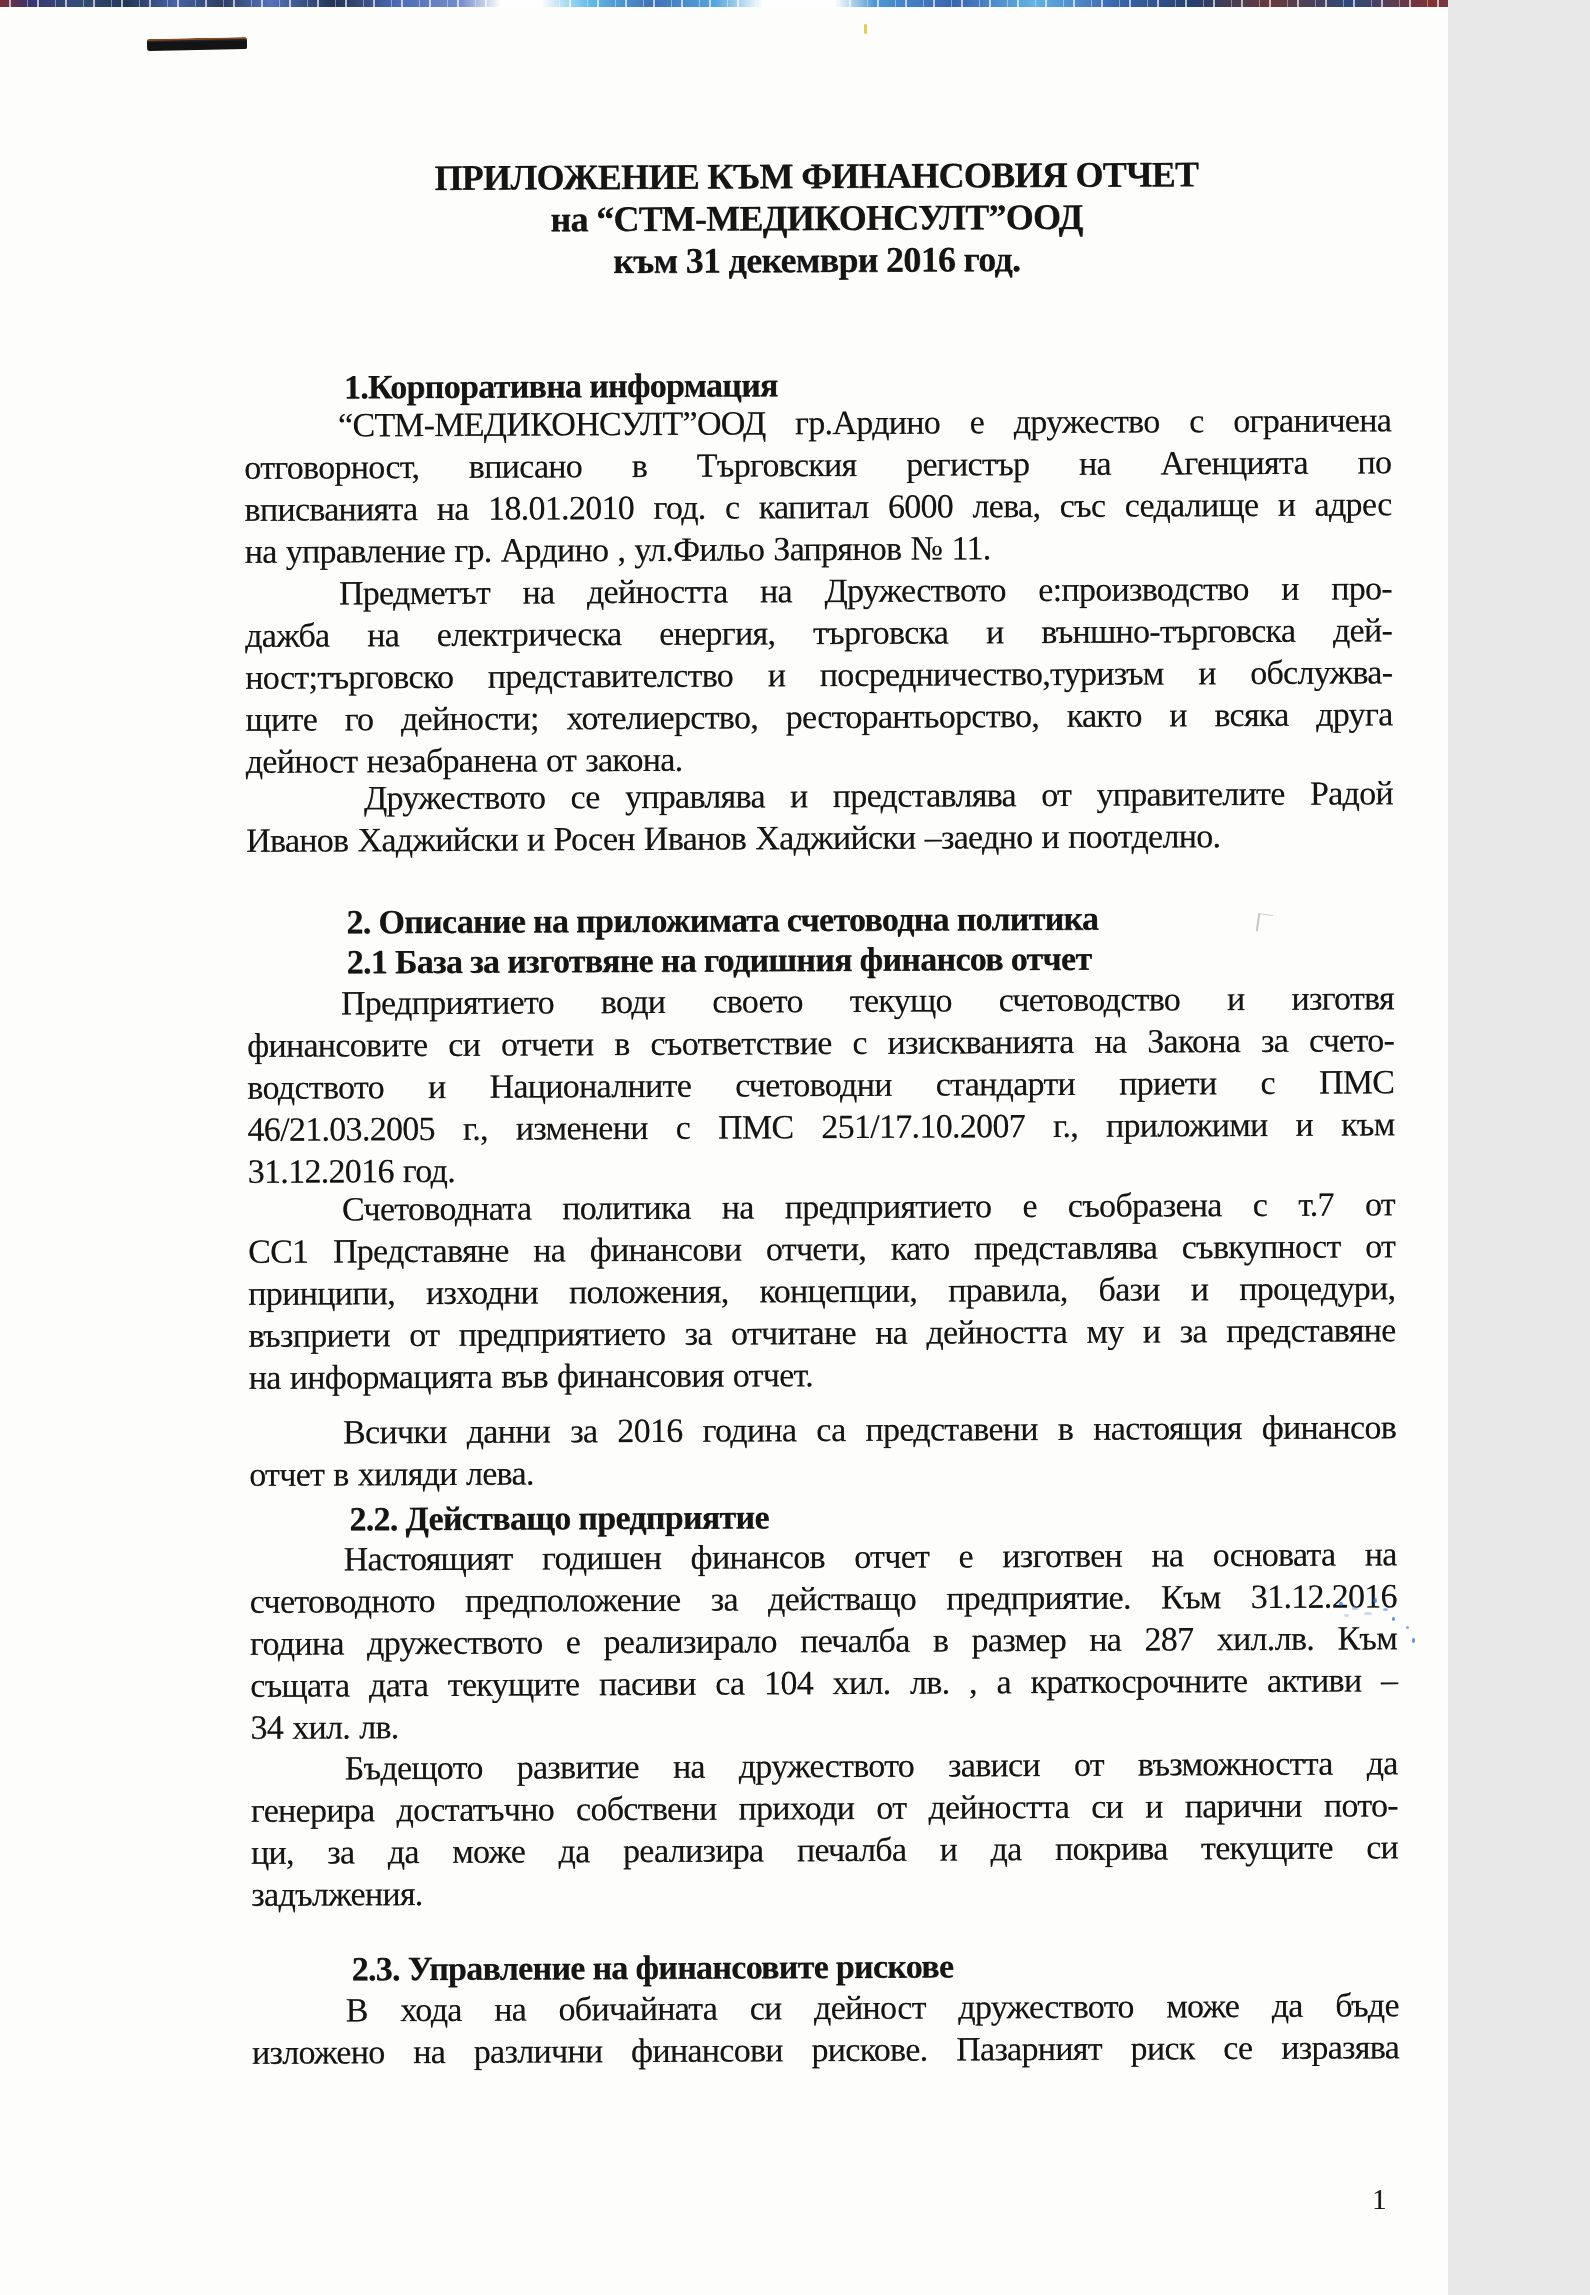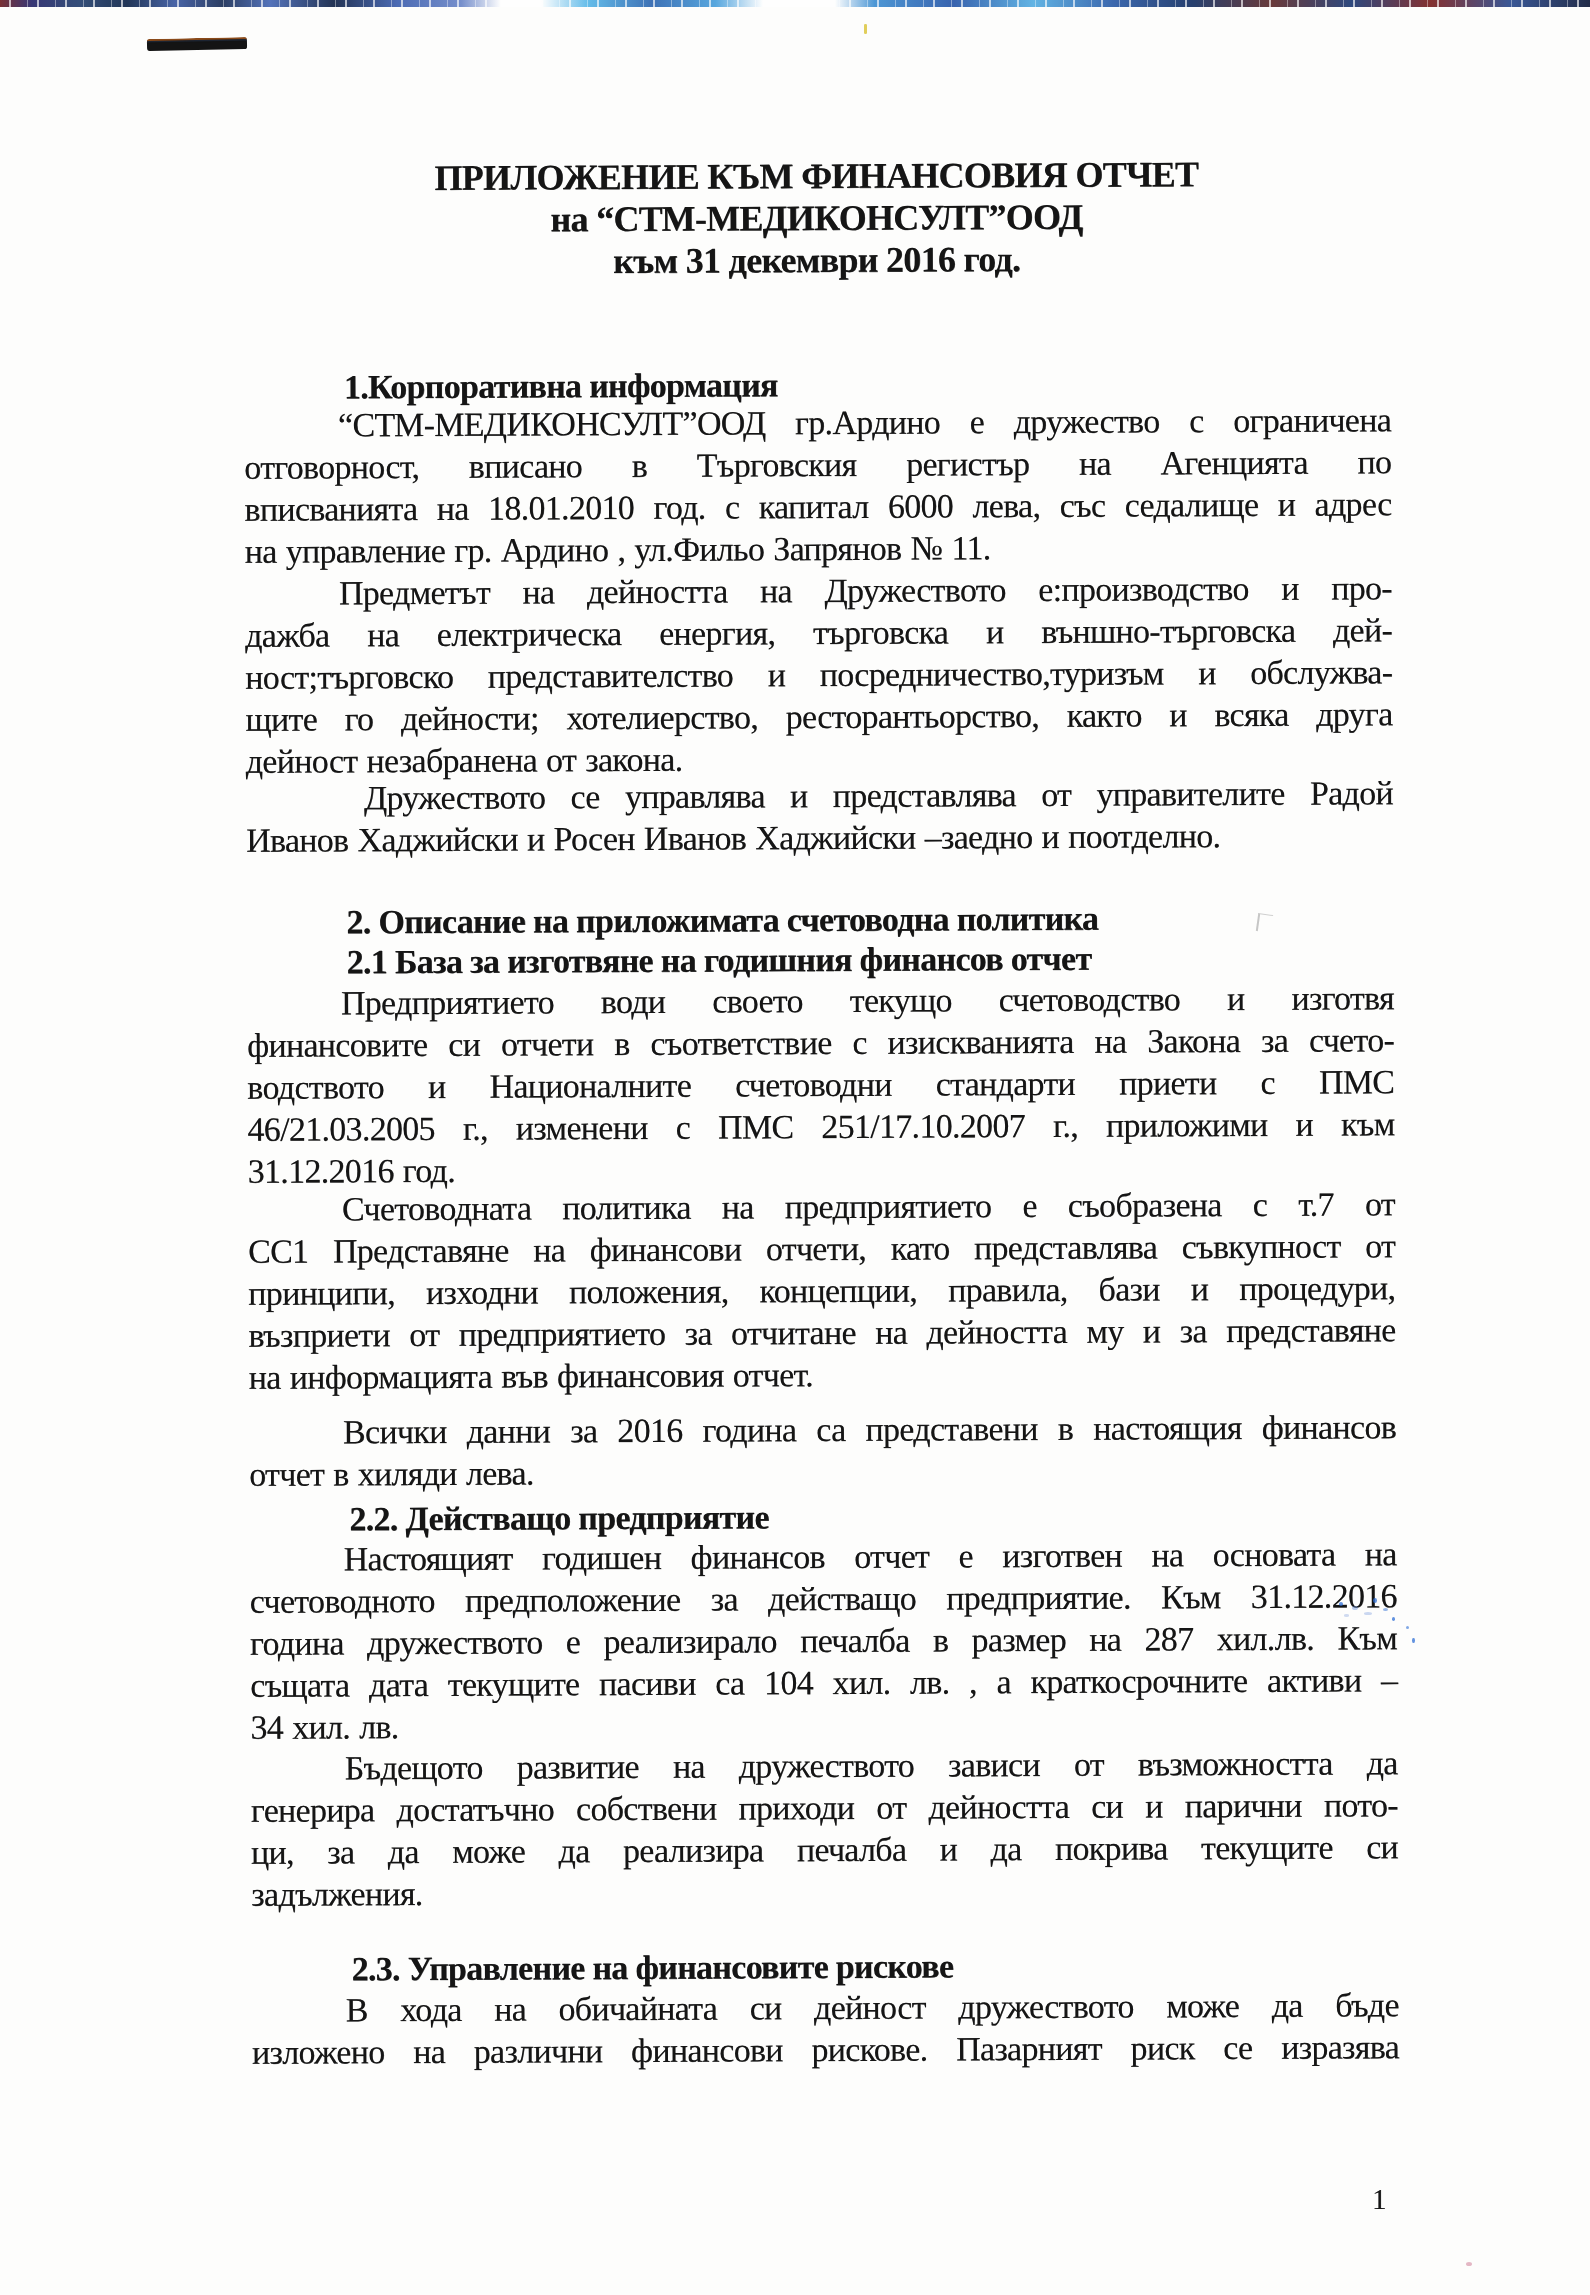--- a/index.html
+++ b/index.html
@@ -1,18 +1,18 @@
 <!DOCTYPE html>
 <html style="font-size:10.6px"><head>
 <meta charset="utf-8">
 <style>
   html,body{margin:0;padding:0;background:#e8e8e8;}
   .page{
     position:relative;
-    width:1590px;height:2295px;
+    width:1448px;height:2295px;
     background:#fdfdfc;
     overflow:hidden;
     font-family:"Liberation Serif", serif;
     color:#151515;
   }
   
   .scan-band{
     position:absolute;top:0;left:0;width:1590px;height:7.3px;
     background:linear-gradient(90deg,
       #6e1f24 0%, #27276a 2%, #24406e 5%, #10264a 8%, #3a58a0 11%,

